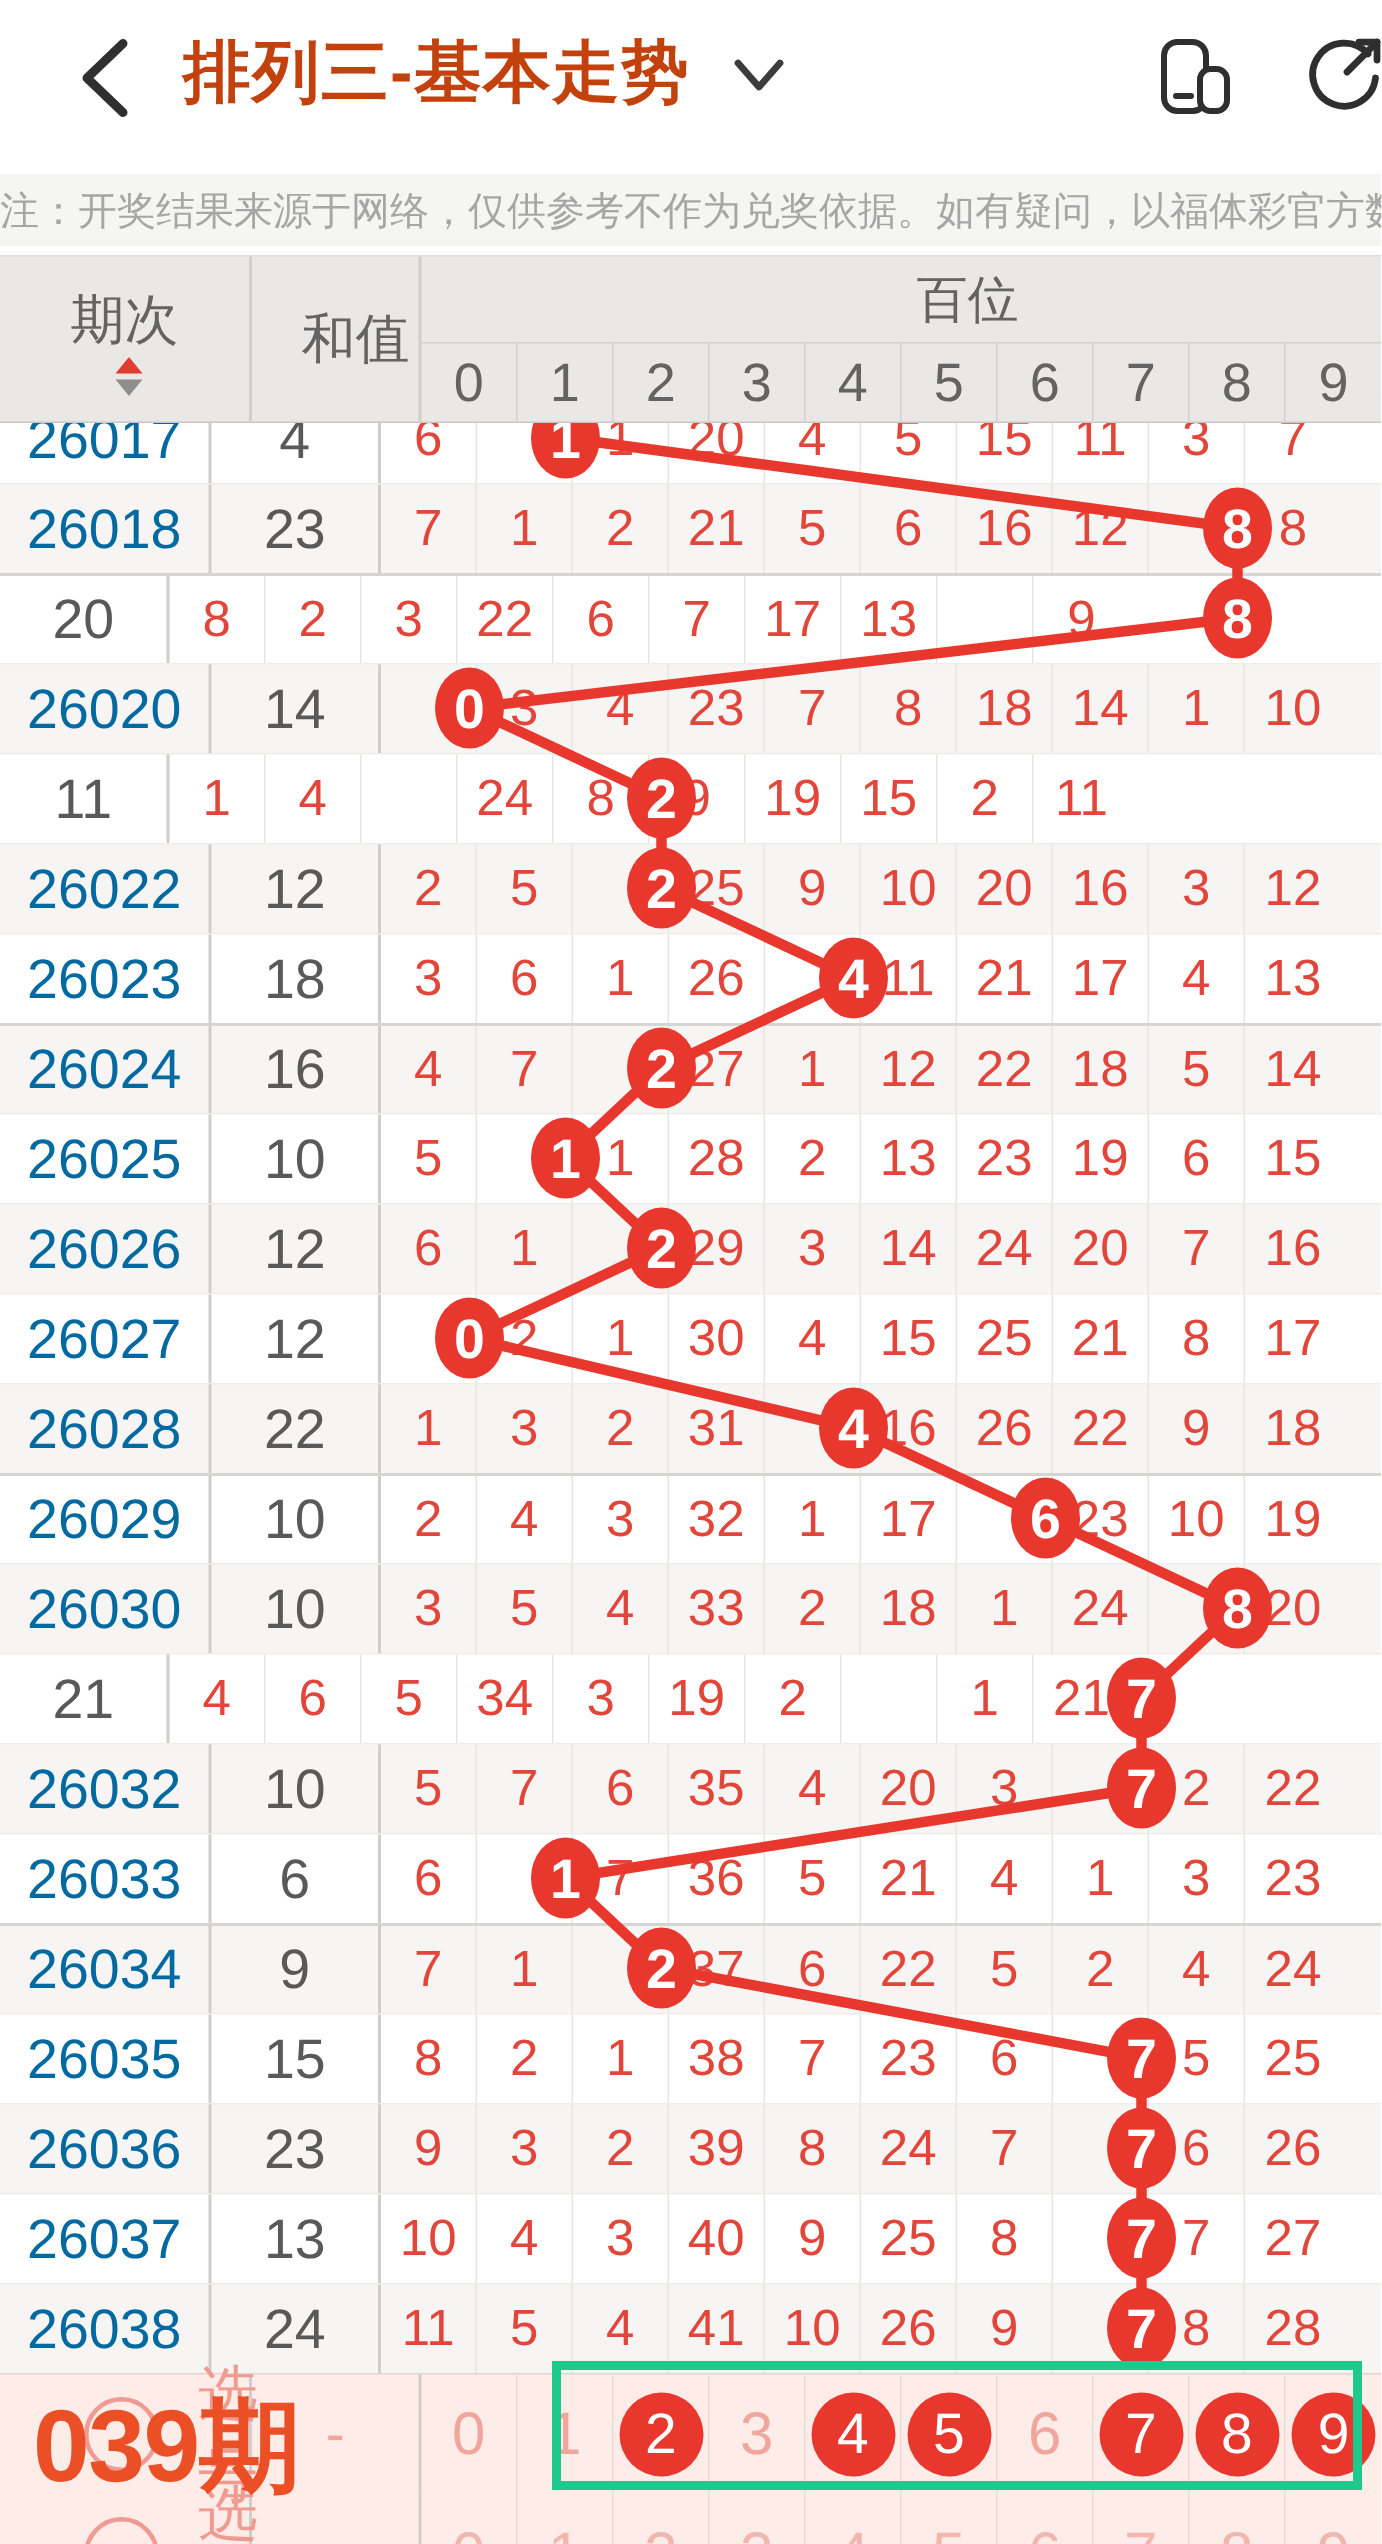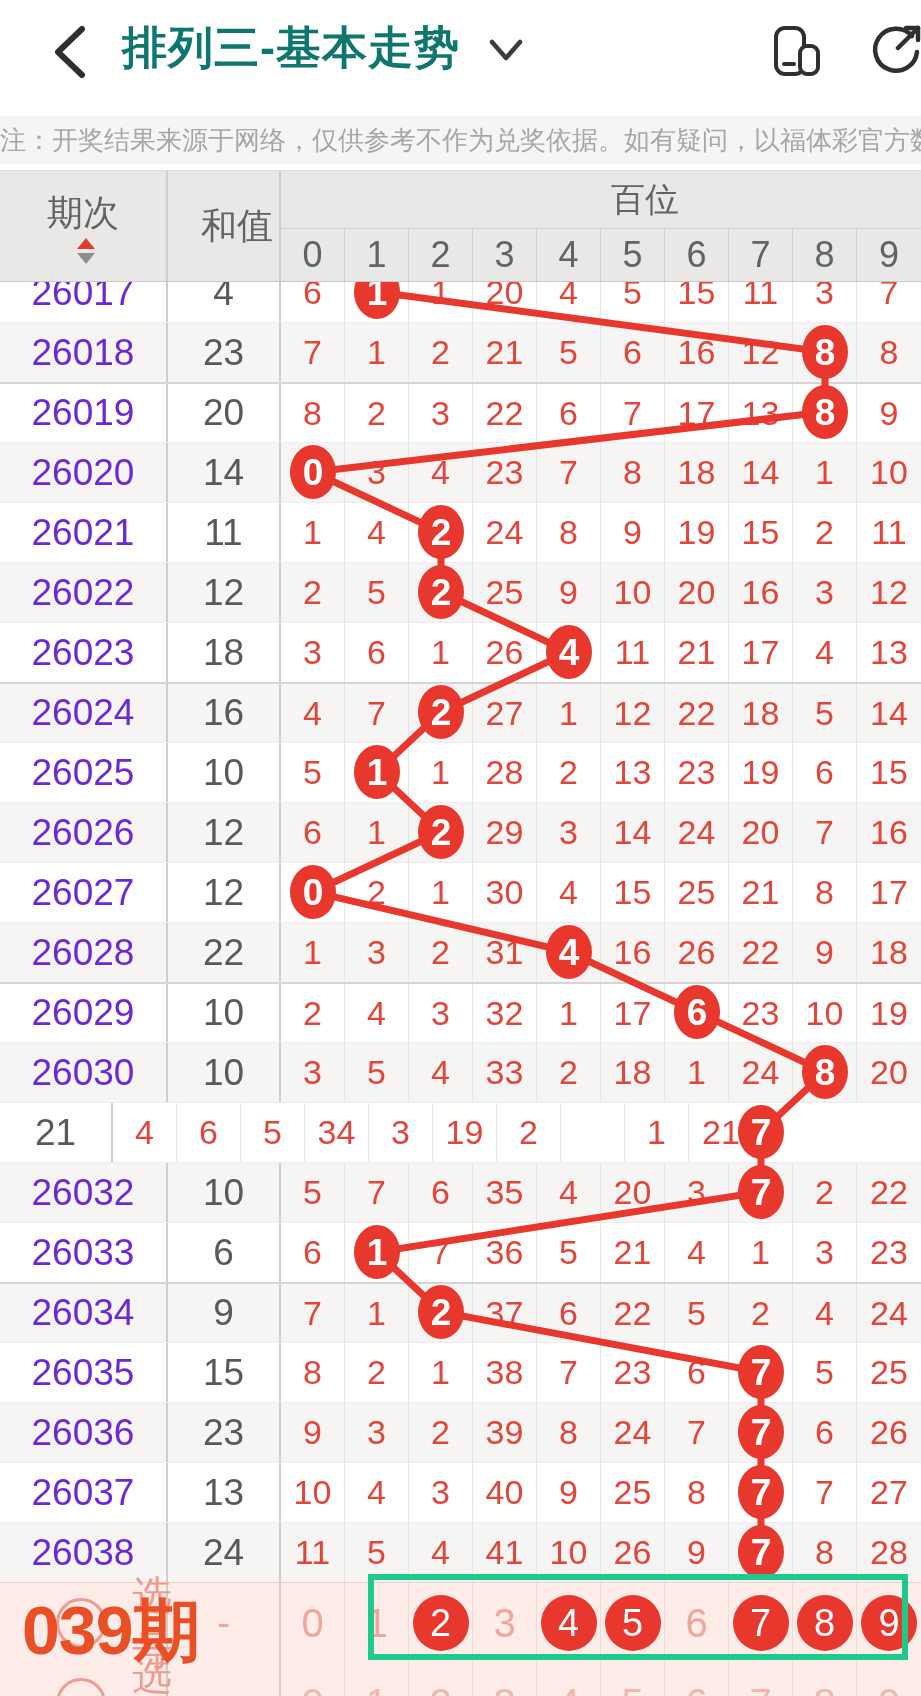--- a/index.html
+++ b/index.html
@@ -2,21 +2,21 @@
 <html><head>
 <meta charset="utf-8">
 <style>
   html,body{margin:0;padding:0;background:#ffffff;}
   .page{position:relative;width:921px;height:1696px;background:#fff;overflow:hidden;
         font-family:"Liberation Sans","DejaVu Sans",sans-serif;}
 
   
   .appbar{position:absolute;left:0;top:0;width:921px;height:108px;background:#fff;}
   .back{position:absolute;left:50px;top:24px;width:40px;height:56px;cursor:pointer;}
-  .title{position:absolute;left:122px;top:18px;font-size:45px;font-weight:bold;color:#0f766e;letter-spacing:1px;}
+  .title{position:absolute;left:122px;top:18px;font-size:45px;font-weight:bold;color:#c2410c;letter-spacing:1px;}
   .caret{position:absolute;left:486px;top:34px;width:40px;height:32px;}
   .icon-win{position:absolute;left:772px;top:24px;width:52px;height:58px;}
   .icon-share{position:absolute;left:868px;top:22px;width:56px;height:60px;}
 
   
   .notebar{position:absolute;left:0;top:116px;width:921px;height:48px;background:#f5f5f4;
            color:#a6a6a6;font-size:26px;line-height:48px;text-align:center;white-space:nowrap;}
 
   
   .thead{position:absolute;left:0;top:170px;width:921px;height:112px;background:#e9e8e6;z-index:10;
@@ -36,21 +36,21 @@
           border-bottom:11px solid #e23b30;margin-bottom:4px;}
   .tri-dn{width:0;height:0;border-left:9px solid transparent;border-right:9px solid transparent;
           border-top:11px solid #8e8e8e;}
 
   
   .rows{position:absolute;left:0;top:262px;width:921px;z-index:1;}
   .trow{display:flex;height:60px;background:#fff;border-top:1px solid #efedeb;box-sizing:border-box;}
   .trow.even{background:#f6f5f3;}
   .trow.group{border-top:2px solid #d7d5d3;}
   .cell{box-sizing:border-box;display:flex;align-items:center;justify-content:center;}
-  .c-period{width:168px;border-right:2px solid #cfcecc;font-size:37px;color:#6d28d9;}
+  .c-period{width:141px;border-right:2px solid #cfcecc;font-size:37px;color:#0369a1;}
   .c-sum{width:113px;border-right:2px solid #cfcecc;font-size:37px;color:#595959;}
   .c-val{width:64px;border-right:1px solid #e7e5e3;font-size:34px;color:#e2453a;}
   .trow .c-val:last-child{border-right:none;}
 
   
   .trend{position:absolute;left:0;top:262px;z-index:3;pointer-events:none;}
 
   
   .foot{position:absolute;left:0;top:1582px;width:921px;height:160px;background:#fdece7;z-index:4;
         border-top:1px solid #e5d4ce;box-sizing:border-box;}
@@ -146,21 +146,20 @@
         <div class="cell c-val">2</div>
         <div class="cell c-val">21</div>
         <div class="cell c-val">5</div>
         <div class="cell c-val">6</div>
         <div class="cell c-val">16</div>
         <div class="cell c-val">12</div>
         <div class="cell c-val"></div>
         <div class="cell c-val">8</div>
       </div>
       <div class="trow group">
-        <div class="cell c-period">26019</div>
         <div class="cell c-sum">20</div>
         <div class="cell c-val">8</div>
         <div class="cell c-val">2</div>
         <div class="cell c-val">3</div>
         <div class="cell c-val">22</div>
         <div class="cell c-val">6</div>
         <div class="cell c-val">7</div>
         <div class="cell c-val">17</div>
         <div class="cell c-val">13</div>
         <div class="cell c-val"></div>
@@ -174,21 +173,20 @@
         <div class="cell c-val">4</div>
         <div class="cell c-val">23</div>
         <div class="cell c-val">7</div>
         <div class="cell c-val">8</div>
         <div class="cell c-val">18</div>
         <div class="cell c-val">14</div>
         <div class="cell c-val">1</div>
         <div class="cell c-val">10</div>
       </div>
       <div class="trow">
-        <div class="cell c-period">26021</div>
         <div class="cell c-sum">11</div>
         <div class="cell c-val">1</div>
         <div class="cell c-val">4</div>
         <div class="cell c-val"></div>
         <div class="cell c-val">24</div>
         <div class="cell c-val">8</div>
         <div class="cell c-val">9</div>
         <div class="cell c-val">19</div>
         <div class="cell c-val">15</div>
         <div class="cell c-val">2</div>

